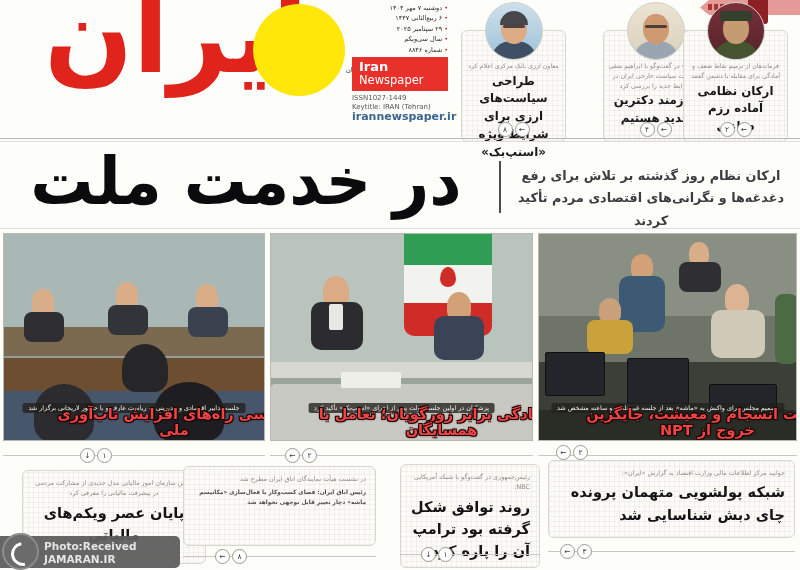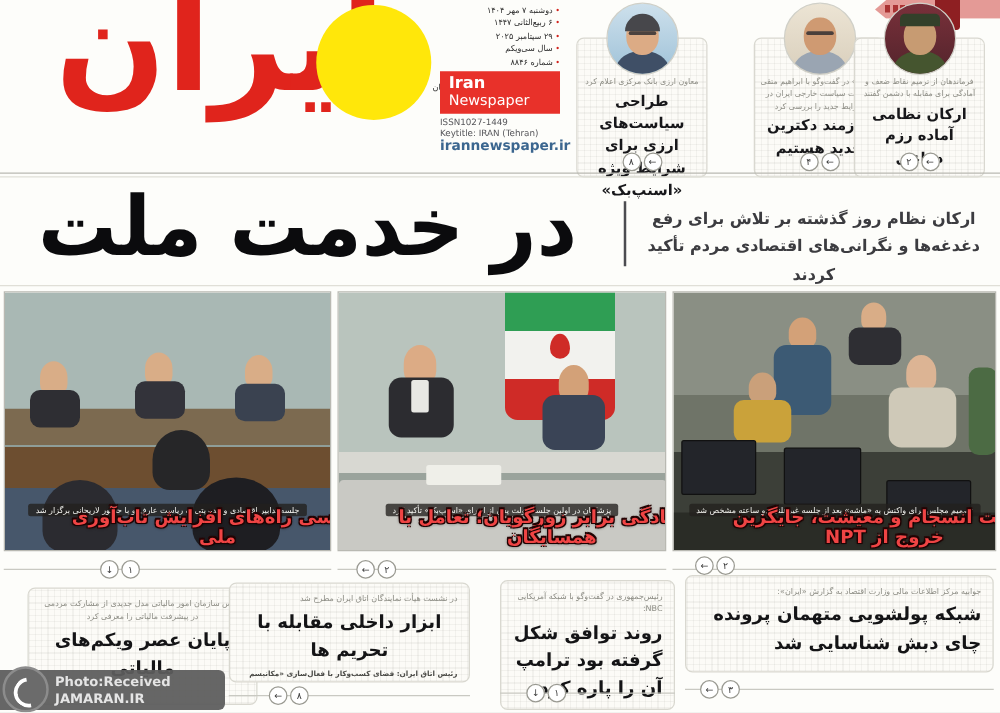--- a/index.html
+++ b/index.html
@@ -262,21 +262,20 @@
     <span>۲</span>
   </div>
 
   <div class="abs bc" style="left:22px;top:470px;width:184px;height:94px;text-align:center;">
     <div class="kick">رئیس سازمان امور مالیاتی مدل جدیدی از مشارکت مردمی در پیشرفت مالیاتی را معرفی کرد</div>
     <div class="hl">پایان عصر ویکم‌های مالیاتی</div>
   </div>
 
   <div class="abs bc" style="left:183px;top:466px;width:193px;height:80px;">
     <div class="kick">در نشست هیأت نمایندگان اتاق ایران مطرح شد</div>
-    <div class="hl" style="text-align:center;">ابزار داخلی مقابله با تحریم ها</div>
     <div class="sub">رئیس اتاق ایران: فضای کسب‌وکار با فعال‌سازی «مکانیسم ماشه» دچار تغییر قابل توجهی نخواهد شد</div>
   </div>
 
   <div class="abs bc" style="left:400px;top:464px;width:140px;height:104px;">
     <div class="kick">رئیس‌جمهوری در گفت‌وگو با شبکه آمریکایی NBC:</div>
     <div class="hl">روند توافق شکل گرفته بود ترامپ آن را پاره کرد</div>
   </div>
 
   <div class="abs bc" style="left:548px;top:460px;width:247px;height:78px;">
     <div class="kick">جوابیه مرکز اطلاعات مالی وزارت اقتصاد به گزارش «ایران»:</div>

